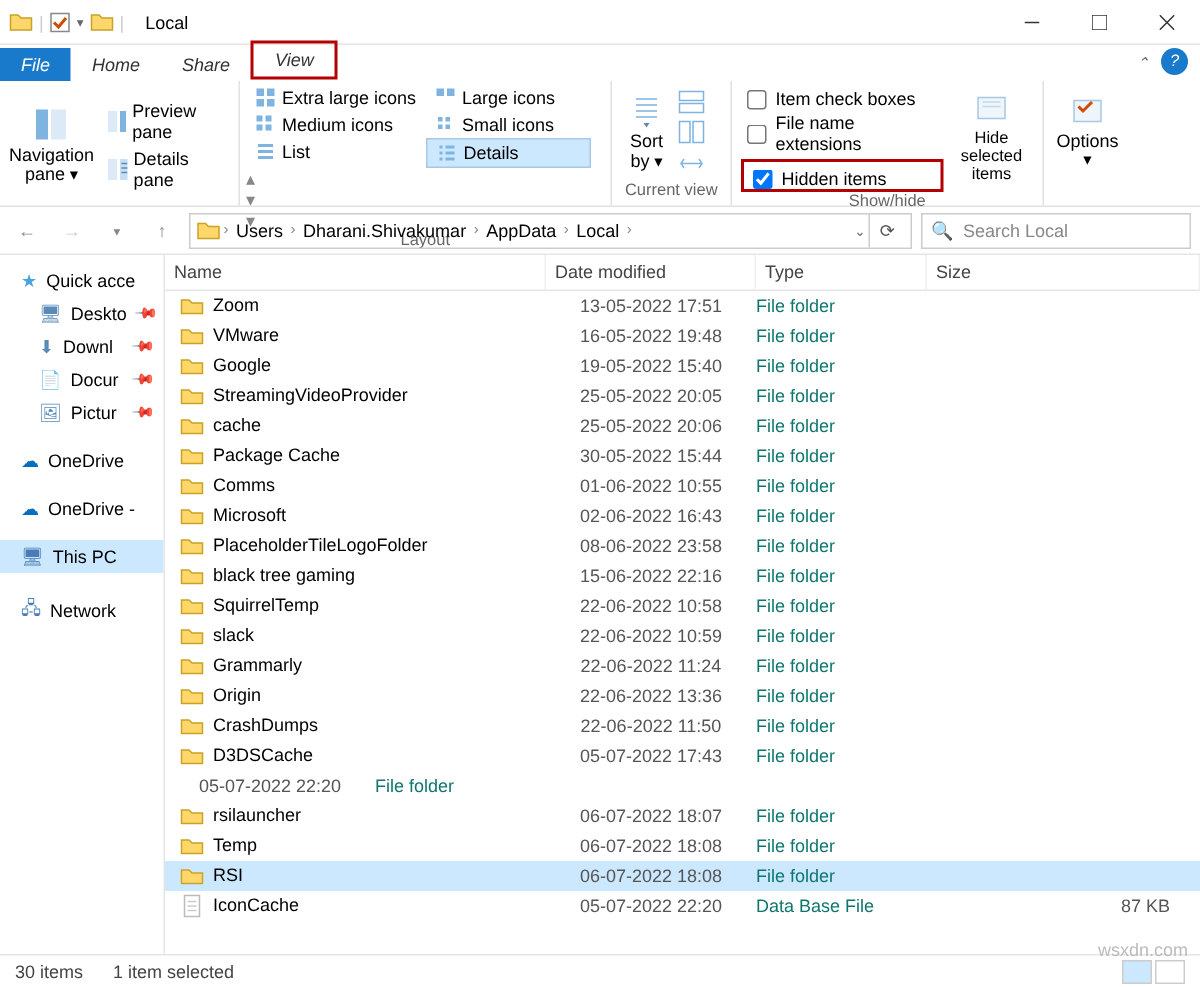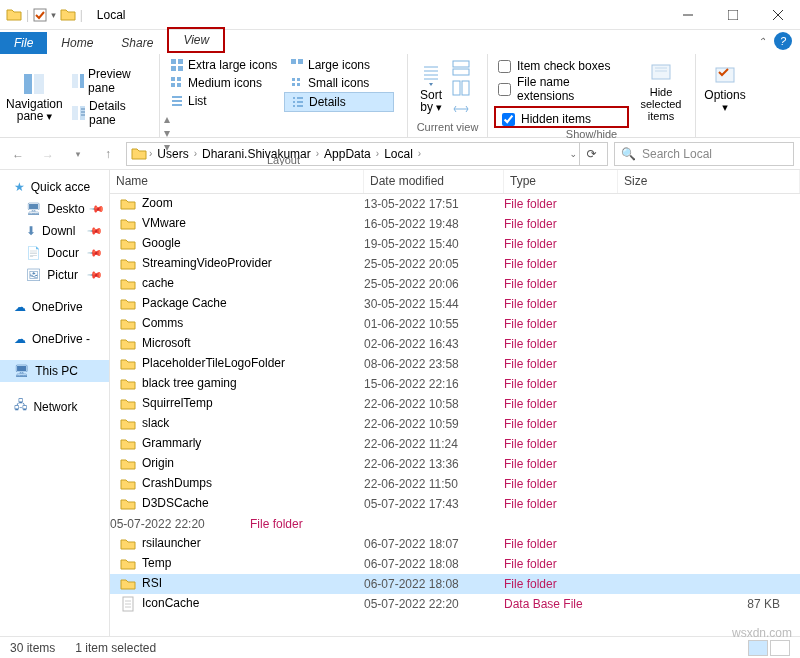--- a/index.html
+++ b/index.html
@@ -50,22 +50,22 @@
 .cols { height: 24px; display: flex; border-bottom: 1px solid #e5e5e5; color: #444; }
 .col { padding: 4px 6px; border-right: 1px solid #f0f0f0; }
 .col.name { width: 254px; }
 .col.date { width: 140px; }
 .col.type { width: 114px; }
 .col.size { flex: 1; }
 .rows { flex: 1; overflow-y: auto; }
 .row { height: 20px; display: flex; align-items: center; }
 .row.selected { background: #cce8ff; }
 .row .c-name { width: 254px; padding-left: 10px; display: flex; gap: 6px; }
-.row .c-date { width: 140px; color: #555; }
-.row .c-type { width: 114px; color: #be185d; }
+.row .c-date { width: 140px; color: #555; text-align: center; }
+.row .c-type { width: 114px; color: #0f766e; }
 .row .c-size { flex: 1; color: #555; padding-right: 20px; text-align: right; }
 
 .status { height: 22px; border-top: 1px solid #e5e5e5; display: flex; align-items: center; padding: 0 10px; gap: 20px; color: #444; font-size: 11px; }
 .status .right { margin-left: auto; display: flex; gap: 2px; }
 .view-toggle { width: 20px; height: 16px; border: 1px solid #ccc; }
 
 .watermark { position: absolute; bottom: 18px; right: 8px; color: #bbb; font-size: 12px; pointer-events: none; }
 
 svg { display: block; }
 </style>

